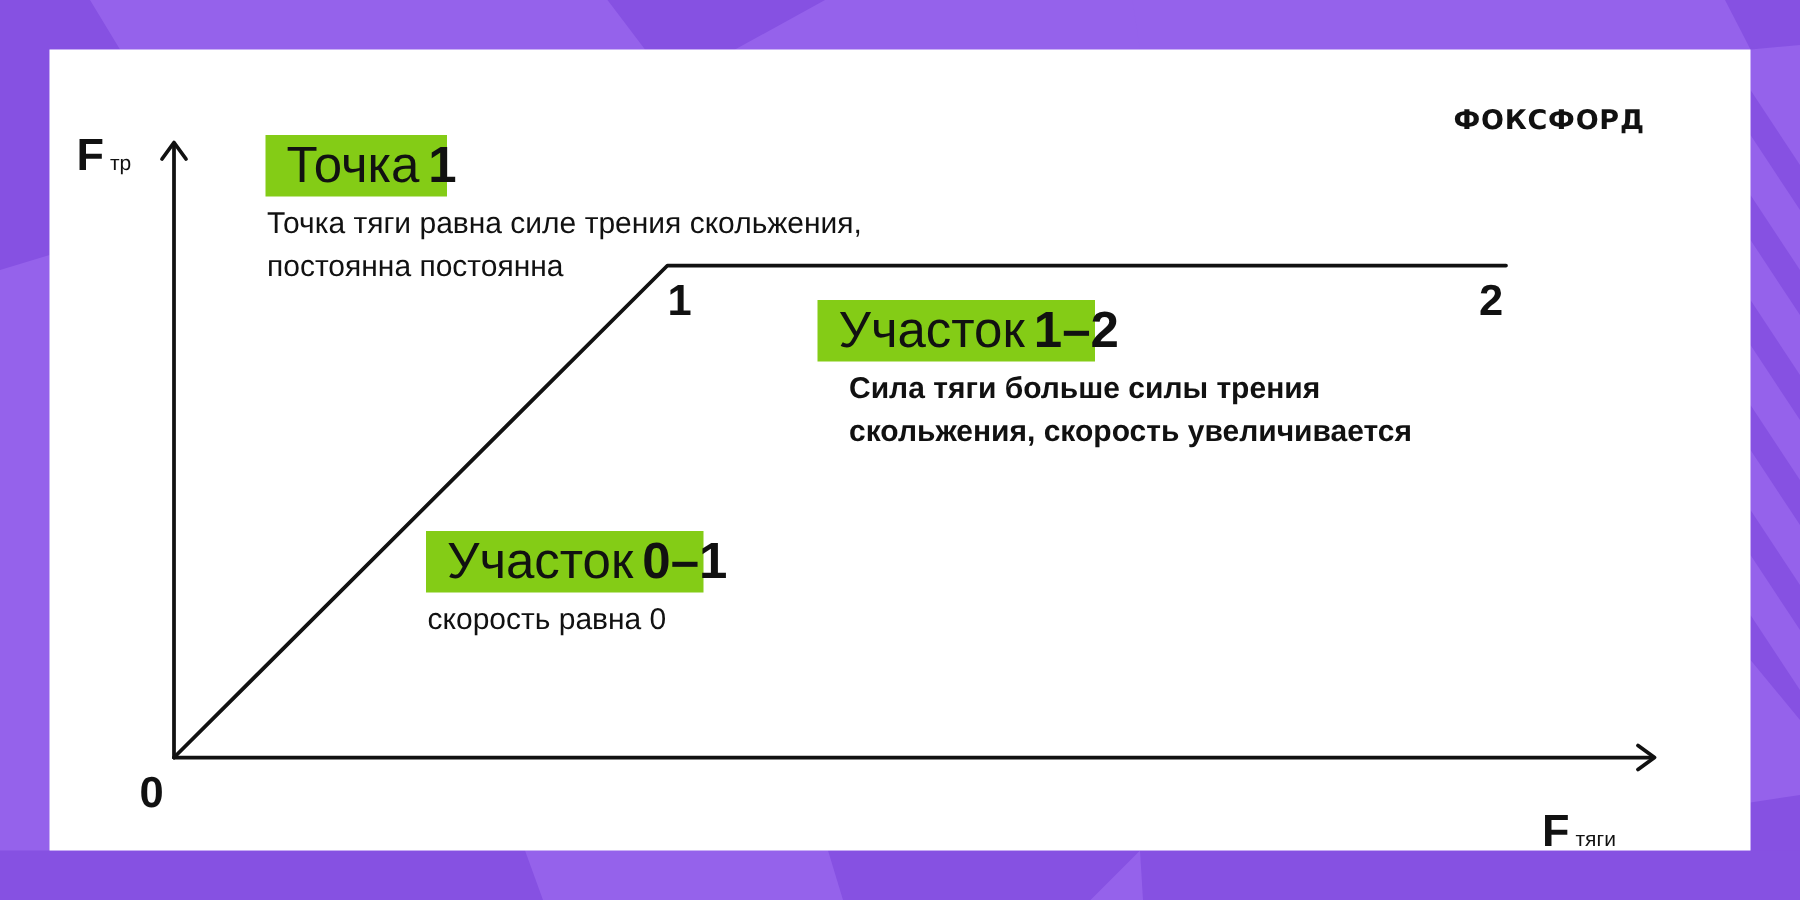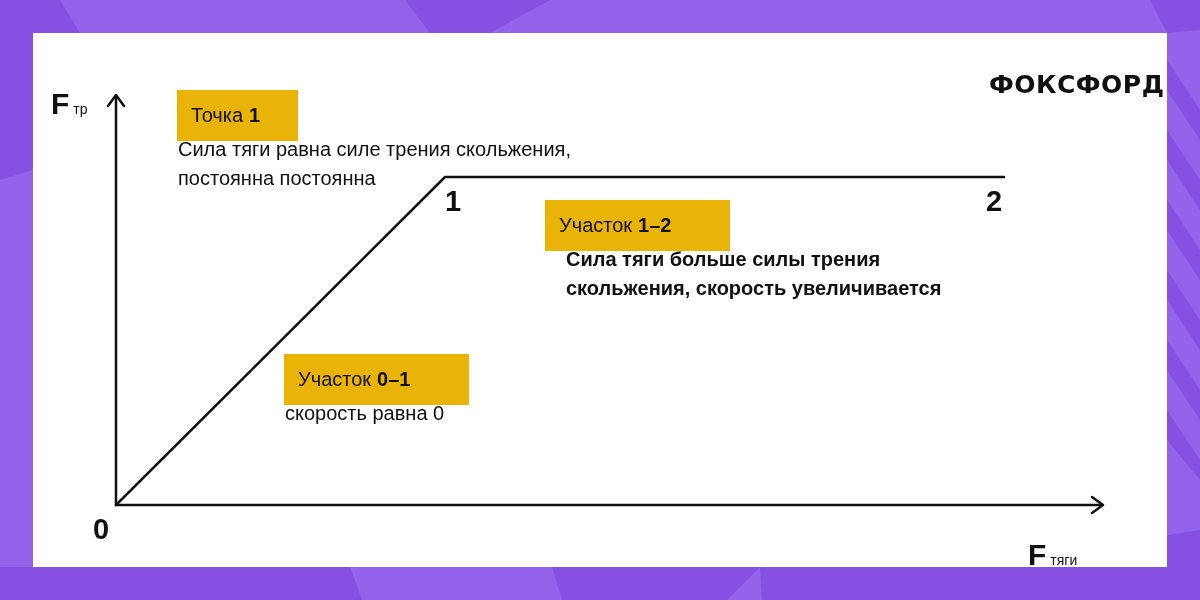--- a/index.html
+++ b/index.html
@@ -17,33 +17,33 @@
   .axis-label {
     position: absolute; color: #111; white-space: nowrap;
   }
   .axis-label .big { font-weight: bold; font-size: 30px; font-family: "Liberation Sans", sans-serif; }
   .axis-label .sub { font-size: 14px; margin-left: 4px; font-family: "Liberation Sans", sans-serif; }
   .pt-label {
     position: absolute; font-weight: bold; font-size: 29px; color: #111;
     font-family: "Liberation Sans", sans-serif;
   }
   .hl {
-    position: absolute; background: #eab308; height: 51px;
+    position: absolute; background: #84cc16; height: 41px;
     display: flex; align-items: center; box-sizing: border-box;
-    padding: 0 14px; font-size: 20px; color: #111;
+    padding: 0 14px; font-size: 34px; color: #111;
     font-family: "Liberation Sans", sans-serif; white-space: nowrap;
   }
   .hl b { margin-left: 6px; }
   .desc {
     position: absolute; font-size: 20px; line-height: 29px; color: #111;
     font-family: "Liberation Sans", sans-serif; white-space: nowrap;
   }
   .logo {
-    position: absolute; left: 969px; top: 70px; font-weight: 900; font-size: 25px;
-    letter-spacing: 0.5px; color: #111; font-family: "DejaVu Sans", sans-serif; margin-left: 20px;
+    position: absolute; left: 969px; top: 70px; font-weight: 900; font-size: 18px;
+    letter-spacing: 0.5px; color: #111; font-family: "DejaVu Sans", sans-serif;
   }
 </style>
 </head>
 <body>
 
 <svg class="bg" width="1200" height="600" viewBox="0 0 1200 600">
   <rect width="1200" height="600" fill="#9562EB"></rect>
   <polygon points="0,0 60,0 80,33 33,33 33,170 0,180" fill="#8651E2"></polygon>
   <polygon points="405,0 550,0 490,33 430,33" fill="#8651E2"></polygon>
   <polygon points="755,0 1200,0 1200,30 1167,33 760,33" fill="#9562EB"></polygon>
@@ -85,21 +85,21 @@
 
 <div class="pt-label" style="left:93px; top:513px;">0</div>
 <div class="pt-label" style="left:445px; top:185px;">1</div>
 <div class="pt-label" style="left:986px; top:185px;">2</div>
 
 <div class="hl" style="left:177px; top:90px; width:121px;">
   <span>Точка</span>
     <b>1</b>
 </div>
 <div class="desc" style="left:178px; top:135px;">
-  <div>Сила тяги равна силе трения скольжения,</div>
+  <div>Точка тяги равна силе трения скольжения,</div>
   <div>постоянна постоянна</div>
 </div>
 
 <div class="hl" style="left:545px; top:200px; width:185px;">
   <span>Участок</span>
     <b>1–2</b>
 </div>
 <div class="desc" style="left:566px; top:245px;font-weight:bold;">
   <div>Сила тяги больше силы трения</div>
   <div>скольжения, скорость увеличивается</div>

